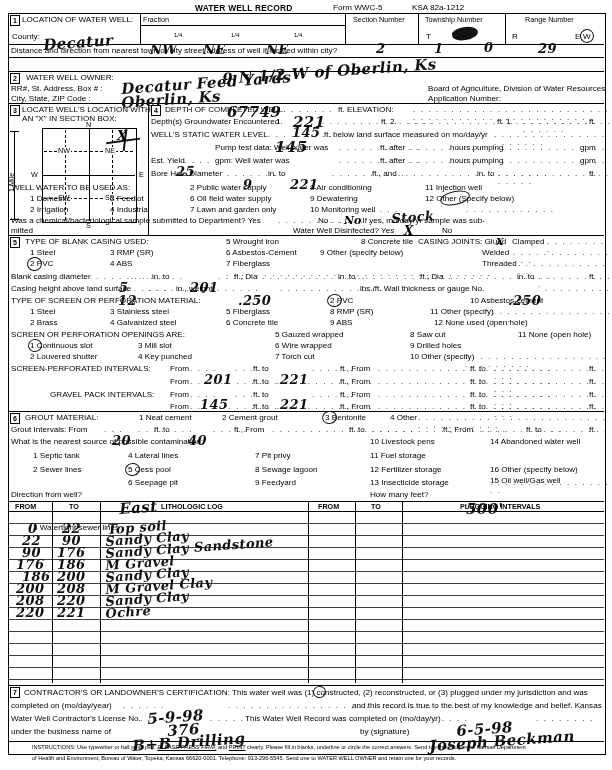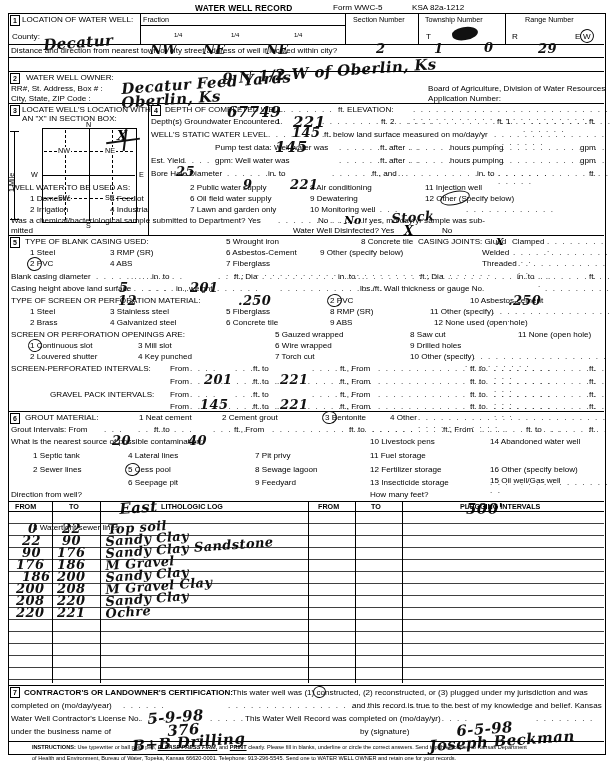--- a/index.html
+++ b/index.html
@@ -51,21 +51,21 @@
     transform:rotate(-12deg);
   }
   .xmark{position:absolute;font-family:"DejaVu Serif",serif;font-weight:bold;font-style:italic;}
 
   
   .sbox{position:absolute;border:1.5px solid #000;}
   .dashv{position:absolute;border-left:1.2px dashed #000;}
   .dashh{position:absolute;border-top:1.2px dashed #000;}
 
   .hdrtitle{font-size:8.4px;font-weight:bold;letter-spacing:.2px;}
-  .bold{font-weight:bold;}
+  .bold{font-weight:normal;}
   .ul{text-decoration:underline;}
   .ital{font-style:italic;}
 
   .smudge{
     position:absolute;background:#111;border-radius:45% 55% 50% 50%;
   }
 </style>
 </head>
 <body>
 

